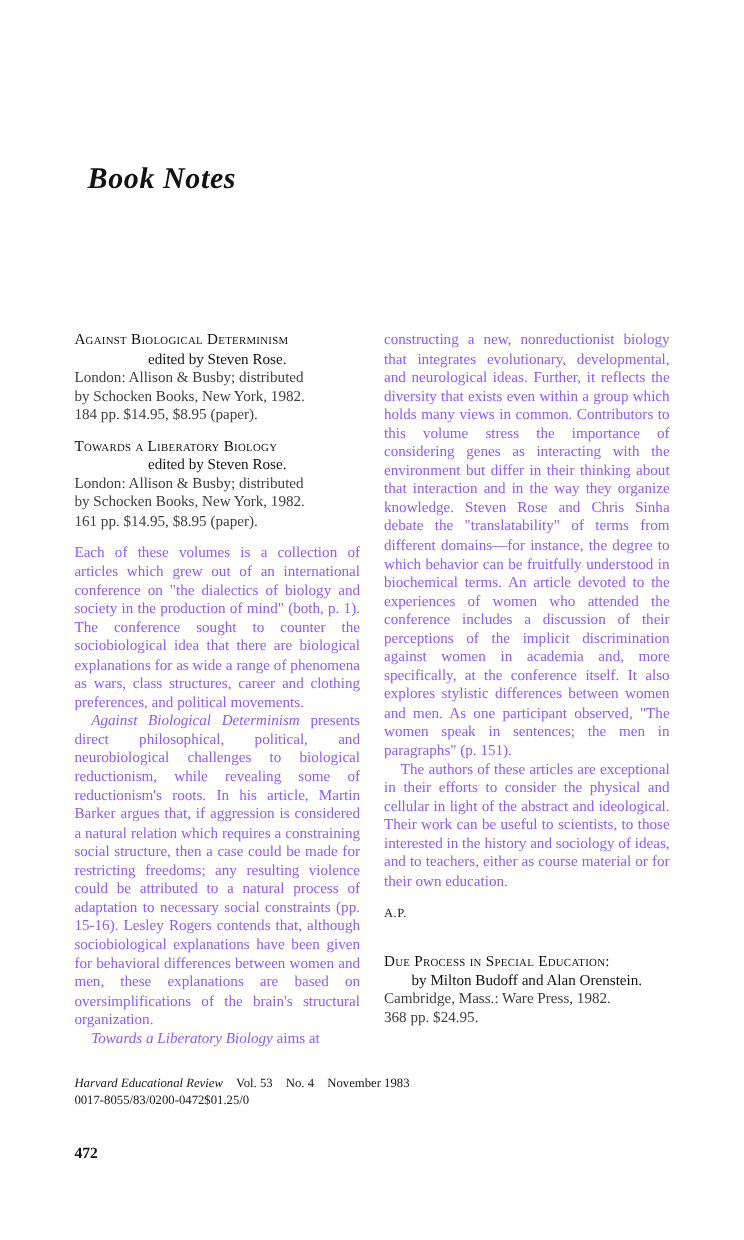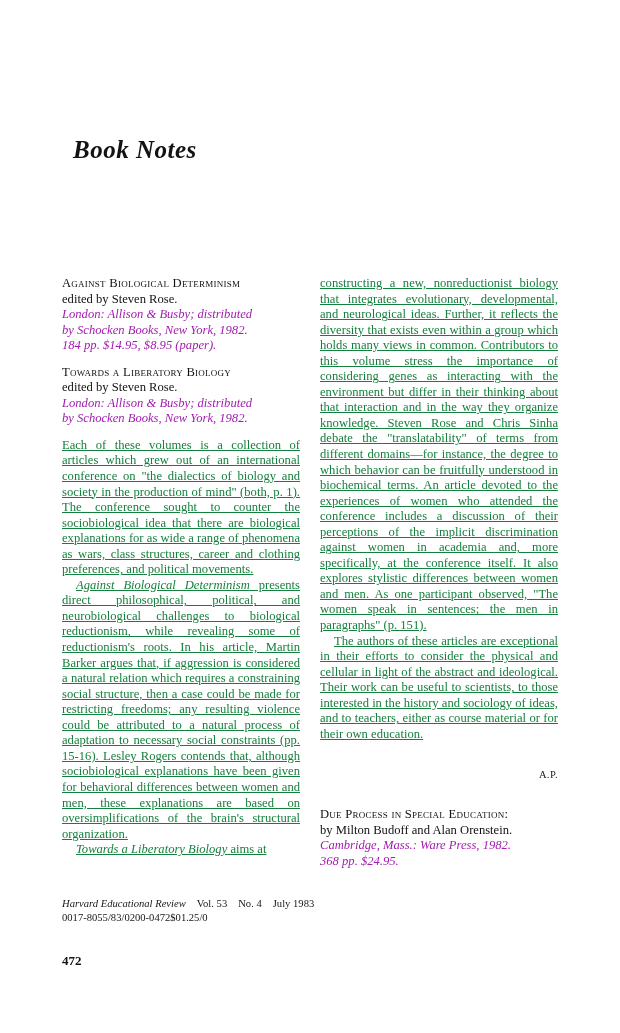--- a/index.html
+++ b/index.html
@@ -55,46 +55,44 @@
   .entry {
     margin-bottom: 11px;
   }
   .entry .title-line {
     font-variant: small-caps;
     letter-spacing: 0.25px;
     color: #111;
   }
   .entry .byline {
     color: #111;
+    text-align: center;
   }
   .entry .imprint {
-    font-style: italic;
-    color: #a21caf;
+    color: #404040;
   }
 
   
   p.body {
     margin: 0;
     text-align: justify;
     text-justify: inter-word;
     hyphens: manual;
-    color: #15803d;
-    text-decoration: underline;
+    color: #8b5cf6;
   }
   p.body.indent {
     text-indent: 14px;
   }
   p.body .bt { font-style: italic; }
 
   
   .col { text-rendering: optimizeLegibility; }
 
   .attribution {
-    margin-top: 25px;
-    text-align: right;
+    margin-top: 12px;
     font-size: 10.5px;
     font-variant: small-caps;
     letter-spacing: 0.4px;
   }
 
   .entry-spacer-top { margin-top: 24px; }
 
   
   #footer {
     position: absolute;
@@ -138,20 +136,21 @@
         <div class="imprint">London: Allison &amp; Busby; distributed</div>
         <div class="imprint">by Schocken Books, New York, 1982.</div>
         <div class="imprint">184 pp. $14.95, $8.95 (paper).</div>
       </div>
 
       <div class="entry">
         <div class="title-line">Towards a Liberatory Biology</div>
         <div class="byline">edited by Steven Rose.</div>
         <div class="imprint">London: Allison &amp; Busby; distributed</div>
         <div class="imprint">by Schocken Books, New York, 1982.</div>
+        <div class="imprint">161 pp. $14.95, $8.95 (paper).</div>
       </div>
 
       <p class="body">Each of these volumes is a collection of articles which grew out of an international conference on "the dialectics of biology and society in the production of mind" (both, p. 1). The conference sought to counter the sociobiological idea that there are biological explanations for as wide a range of phenomena as wars, class structures, career and clothing preferences, and political movements.</p>
 
       <p class="body indent"><span class="bt">Against Biological Determinism</span><span> presents direct philosophical, political, and neurobiological challenges to biological reductionism, while revealing some of reductionism's roots. In his article, Martin Barker argues that, if aggression is considered a natural relation which requires a constraining social structure, then a case could be made for restricting freedoms; any resulting violence could be attributed to a natural process of adaptation to necessary social constraints (pp. 15-16). Lesley Rogers contends that, although sociobiological explanations have been given for behavioral differences between women and men, these explanations are based on oversimplifications of the brain's structural organization.</span></p>
 
       <p class="body indent"><span class="bt">Towards a Liberatory Biology</span><span> aims at</span></p>
     </div>
 
     <div class="col col-right">
@@ -165,19 +164,19 @@
       <div class="entry entry-spacer-top">
         <div class="title-line">Due Process in Special Education:</div>
         <div class="byline">by Milton Budoff and Alan Orenstein.</div>
         <div class="imprint">Cambridge, Mass.: Ware Press, 1982.</div>
         <div class="imprint">368 pp. $24.95.</div>
       </div>
     </div>
   </div>
 
   <div id="footer">
-    <div class="jline"><span class="jname">Harvard Educational Review</span><span class="sp-1"></span><span>Vol. 53</span><span class="sp-2"></span><span>No. 4</span><span class="sp-3"></span><span>July 1983</span></div>
+    <div class="jline"><span class="jname">Harvard Educational Review</span><span class="sp-1"></span><span>Vol. 53</span><span class="sp-2"></span><span>No. 4</span><span class="sp-3"></span><span>November 1983</span></div>
     <div>0017-8055/83/0200-0472$01.25/0</div>
   </div>
 
   <div id="page-number">472</div>
 
 </div>
 
 </body></html>

